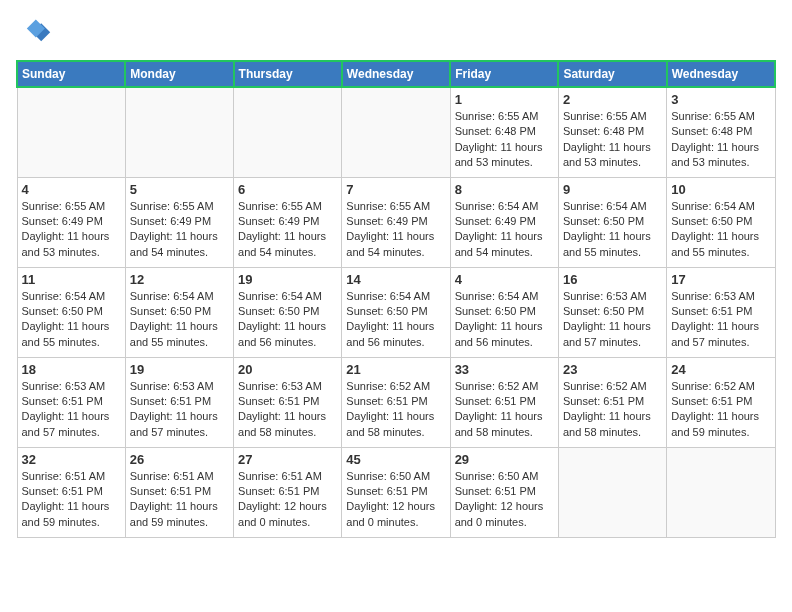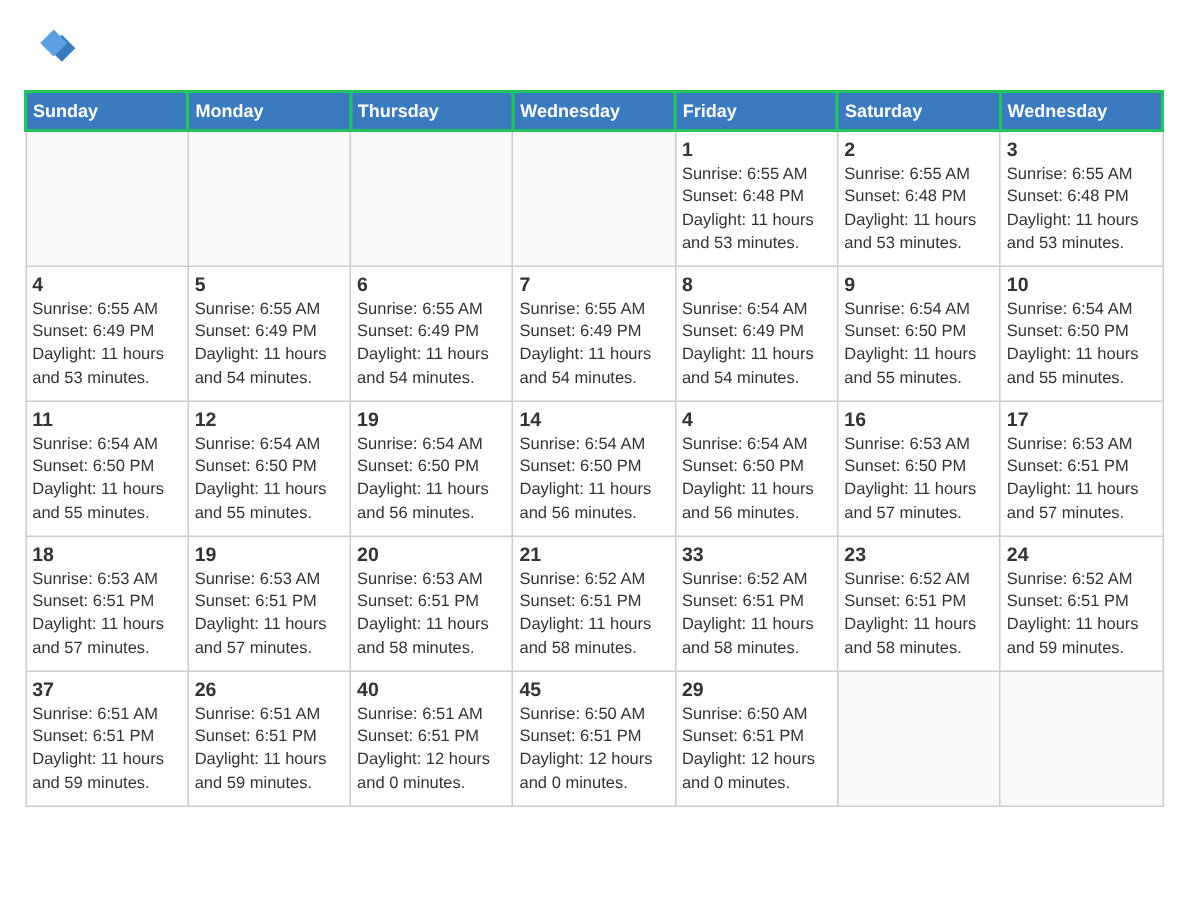--- a/index.html
+++ b/index.html
@@ -292,35 +292,35 @@
         <td>
           <div class="day-num">24</div>
           <div class="day-info" style="white-space: pre-line;">Sunrise: 6:52 AM
 Sunset: 6:51 PM
 Daylight: 11 hours
 and 59 minutes.</div>
         </td>
       </tr>
       <tr>
         <td>
-          <div class="day-num">37</div>
+          <div class="day-num">32</div>
           <div class="day-info" style="white-space: pre-line;">Sunrise: 6:51 AM
 Sunset: 6:51 PM
 Daylight: 11 hours
 and 59 minutes.</div>
         </td>
         <td>
           <div class="day-num">26</div>
           <div class="day-info" style="white-space: pre-line;">Sunrise: 6:51 AM
 Sunset: 6:51 PM
 Daylight: 11 hours
 and 59 minutes.</div>
         </td>
         <td>
-          <div class="day-num">40</div>
+          <div class="day-num">27</div>
           <div class="day-info" style="white-space: pre-line;">Sunrise: 6:51 AM
 Sunset: 6:51 PM
 Daylight: 12 hours
 and 0 minutes.</div>
         </td>
         <td>
           <div class="day-num">45</div>
           <div class="day-info" style="white-space: pre-line;">Sunrise: 6:50 AM
 Sunset: 6:51 PM
 Daylight: 12 hours

